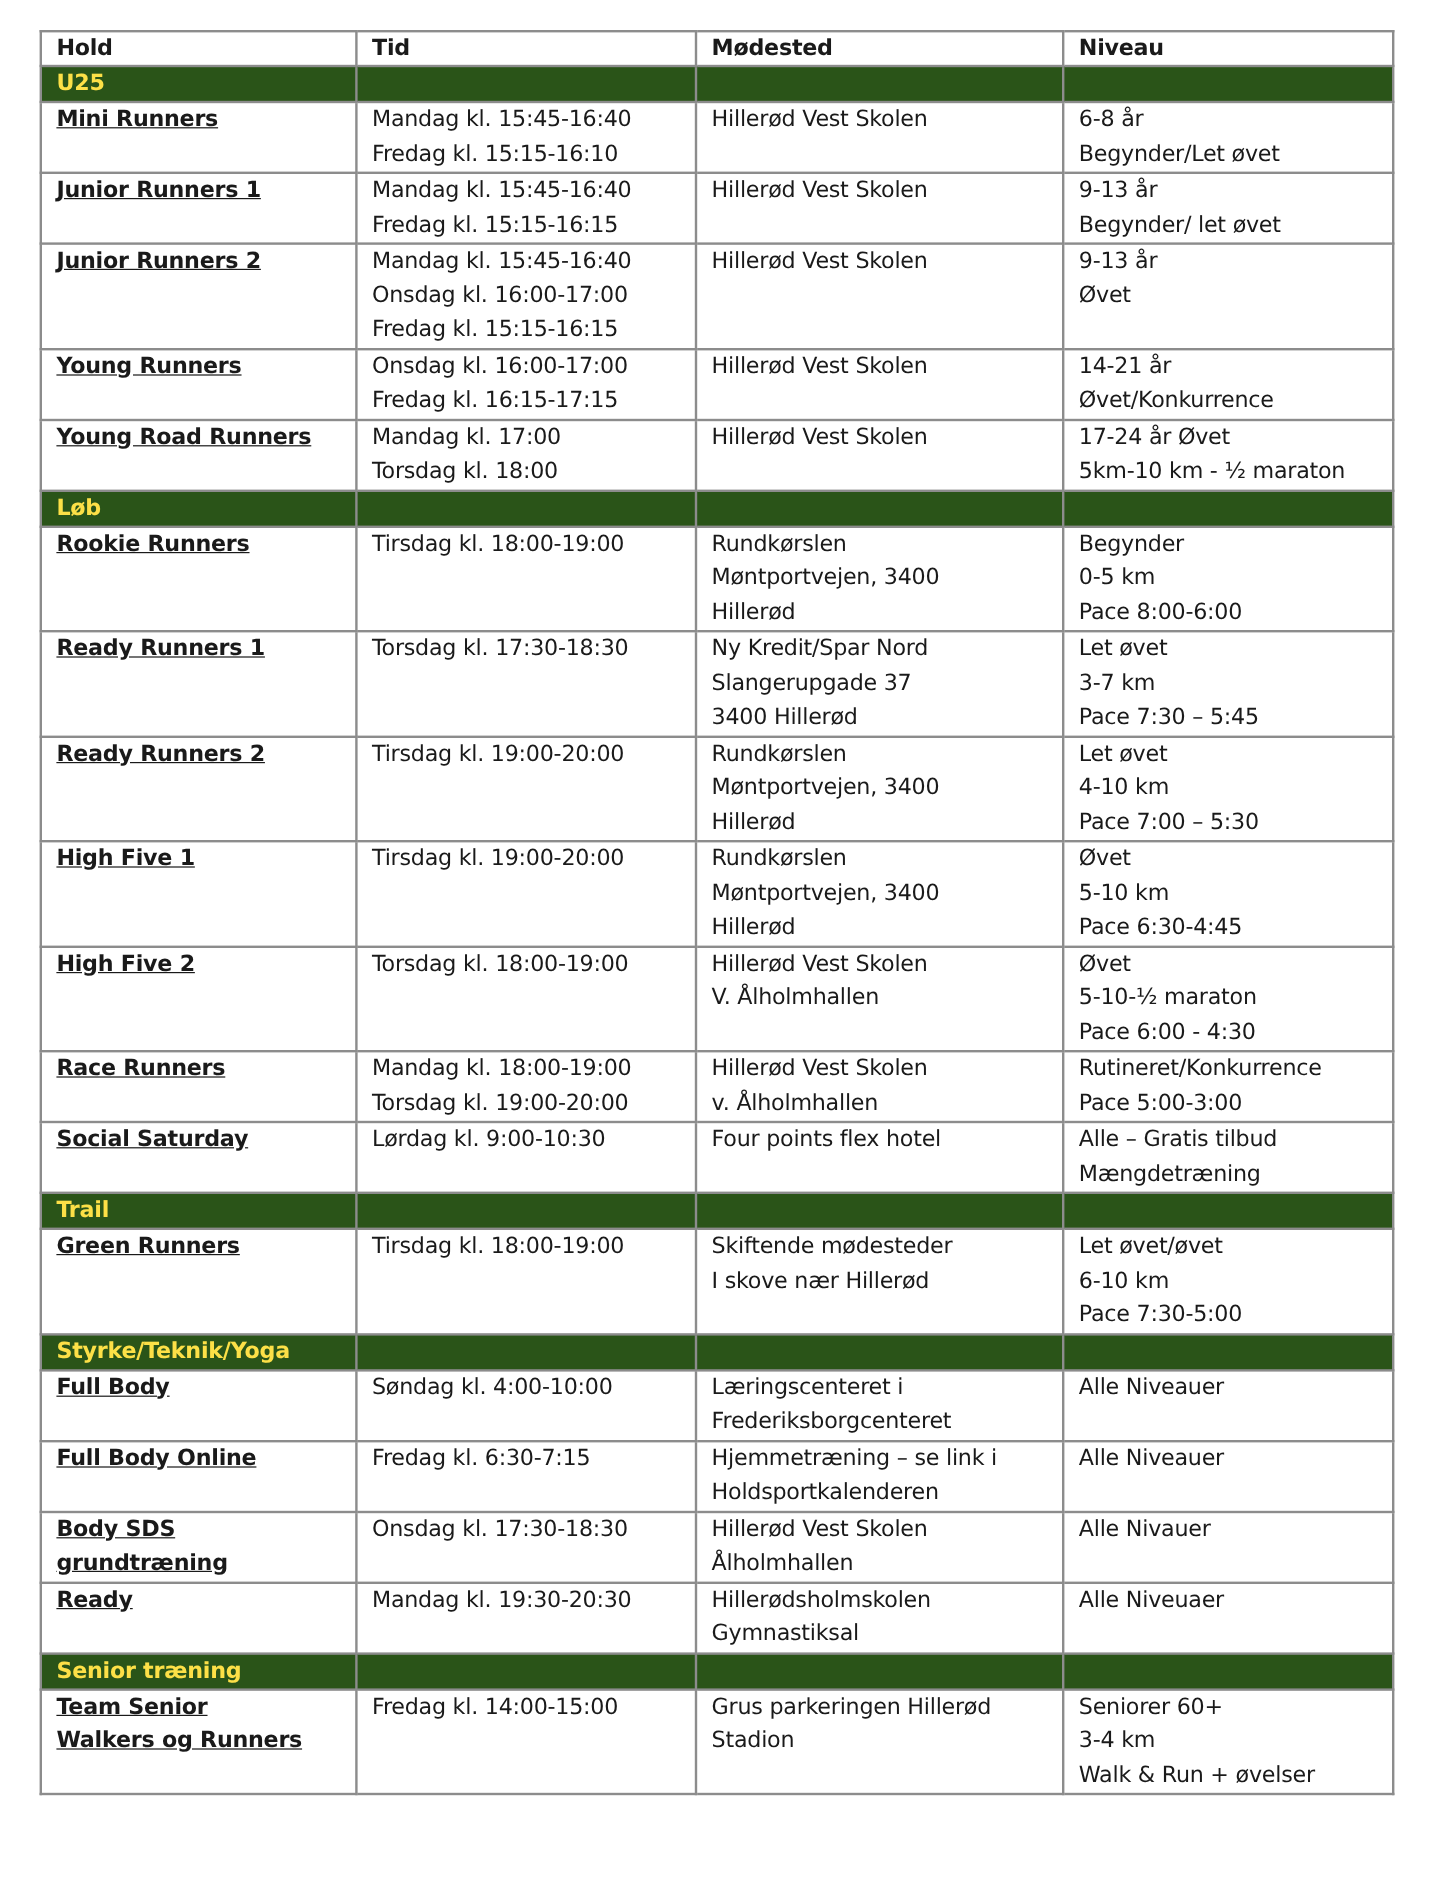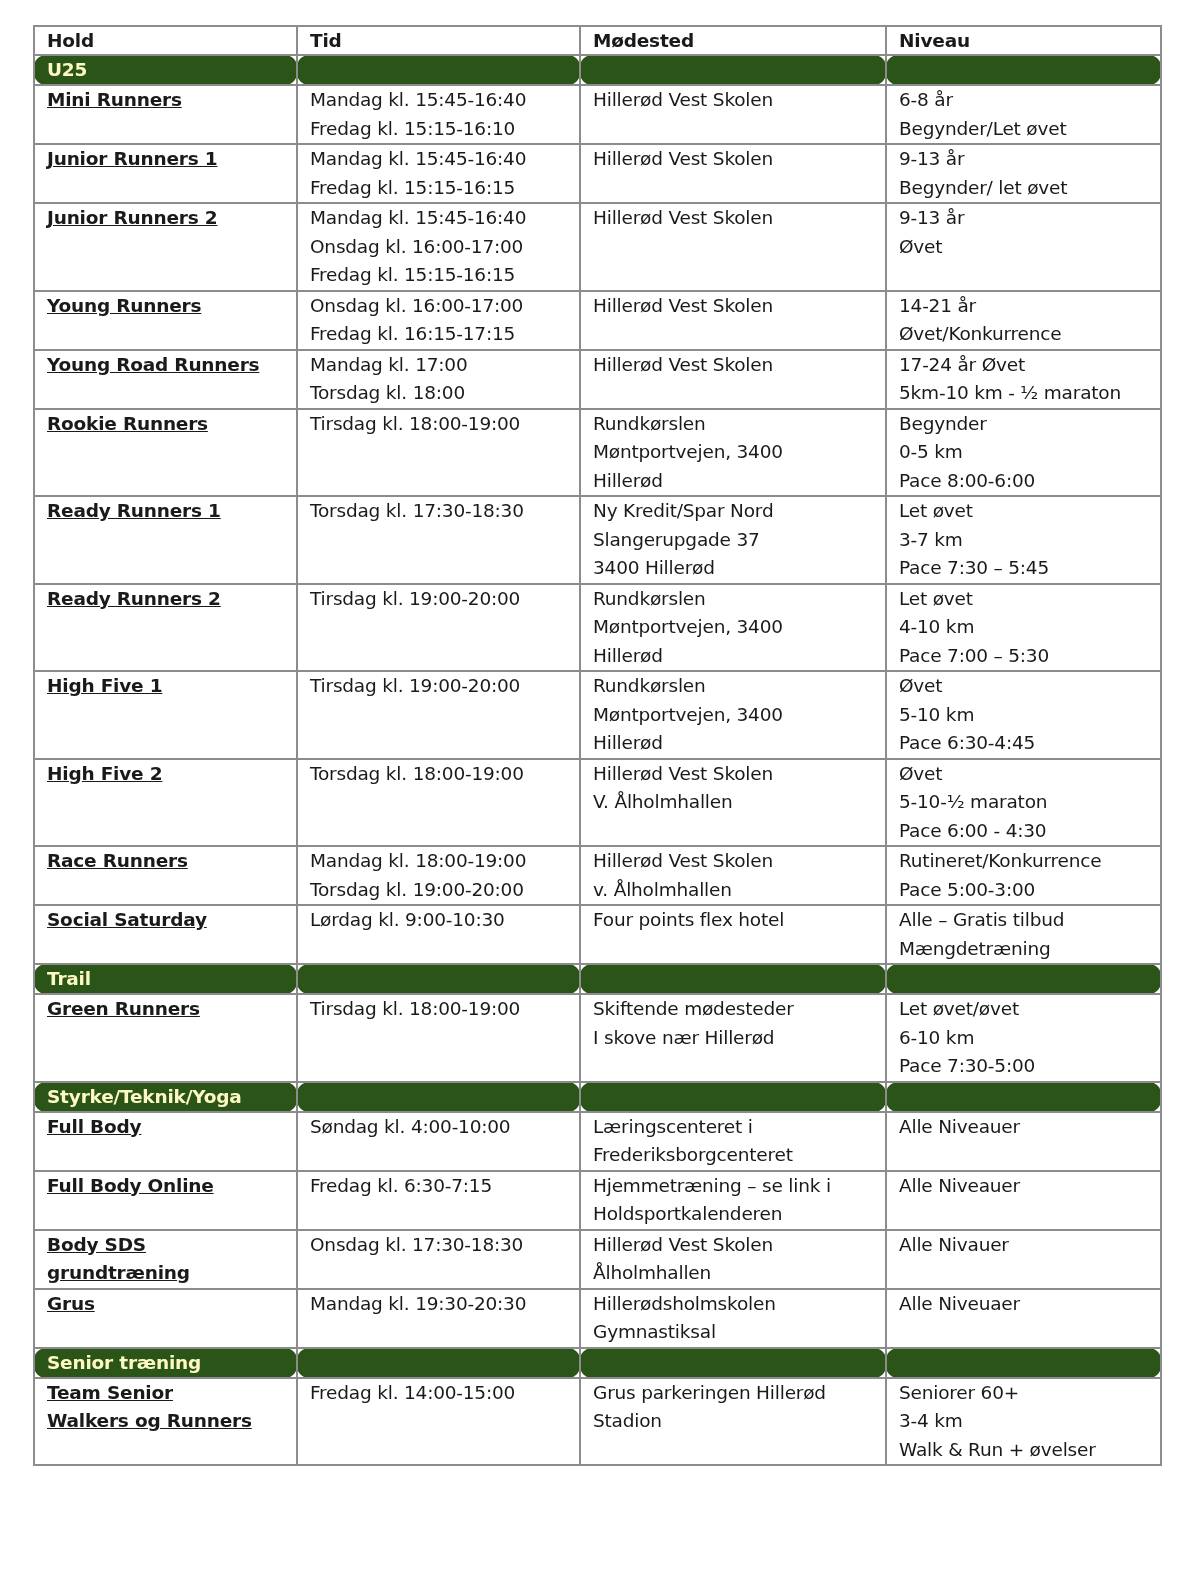--- a/index.html
+++ b/index.html
@@ -11,21 +11,21 @@
   }
   table.schedule td, table.schedule th {
     border: 2px solid #8c8c8c;
     padding: 0 12px;
     vertical-align: top;
     text-align: left;
     line-height: 28.5px;
   }
   table.schedule th { font-weight: bold; line-height: 27px; }
   col.c1 { width: 263px; } col.c2 { width: 283px; } col.c3 { width: 306px; } col.c4 { width: 275px; }
-  tr.section td { background: #2a5418; color: #fef9c3; font-weight: bold; line-height: 28px; border-color: #8c8c8c; border-radius: 12px; }
+  tr.section td { background: #2a5418; color: #fde047; font-weight: bold; line-height: 28px; border-color: #8c8c8c; }
   td.hold { font-weight: bold; text-decoration: underline; }
   .line { display: block; white-space: nowrap; }
 </style>
 </head>
 <body>
 
 <table class="schedule">
   <colgroup>
       <col class="c1">
       <col class="c2">
@@ -121,20 +121,26 @@
           <span class="line">Torsdag kl. 18:00</span>
         </td>
         <td>
           <span class="line">Hillerød Vest Skolen</span>
         </td>
         <td>
           <span class="line">17-24 år Øvet</span>
           <span class="line">5km-10 km - ½ maraton</span>
         </td>
       </tr>
+      <tr class="section">
+        <td>Løb</td>
+        <td></td>
+        <td></td>
+        <td></td>
+      </tr>
       <tr>
         <td class="hold">
           <span class="line">Rookie Runners</span>
         </td>
         <td>
           <span class="line">Tirsdag kl. 18:00-19:00</span>
         </td>
         <td>
           <span class="line">Rundkørslen</span>
           <span class="line">Møntportvejen, 3400</span>
@@ -319,21 +325,21 @@
         <td>
           <span class="line">Hillerød Vest Skolen</span>
           <span class="line">Ålholmhallen</span>
         </td>
         <td>
           <span class="line">Alle Nivauer</span>
         </td>
       </tr>
       <tr>
         <td class="hold">
-          <span class="line">Grus</span>
+          <span class="line">Ready</span>
         </td>
         <td>
           <span class="line">Mandag kl. 19:30-20:30</span>
         </td>
         <td>
           <span class="line">Hillerødsholmskolen</span>
           <span class="line">Gymnastiksal</span>
         </td>
         <td>
           <span class="line">Alle Niveuaer</span>

